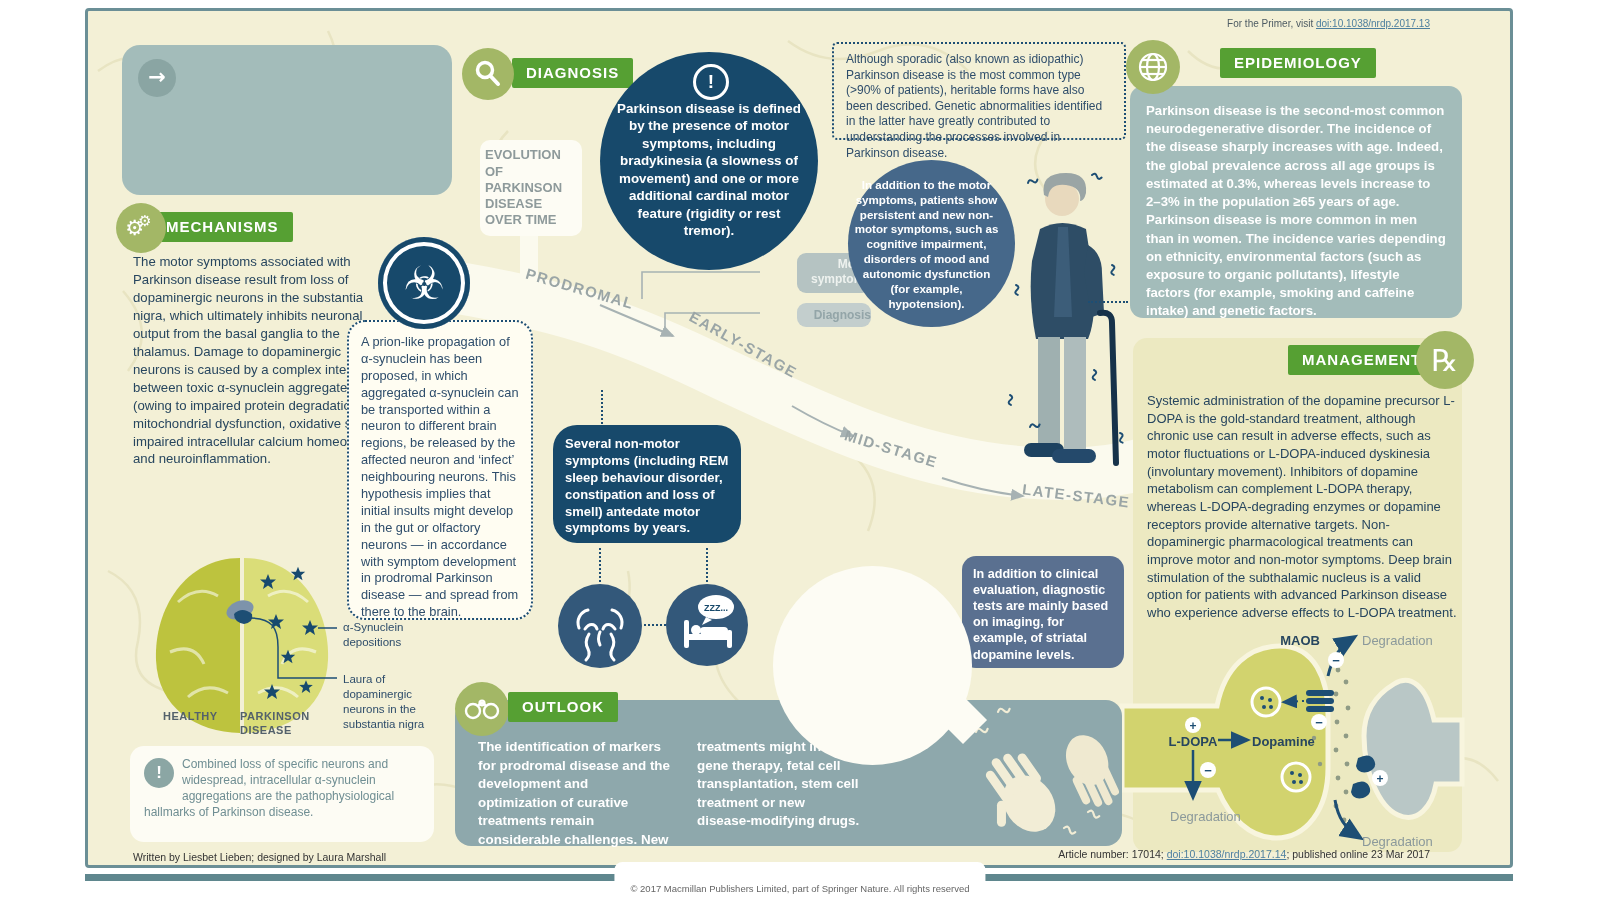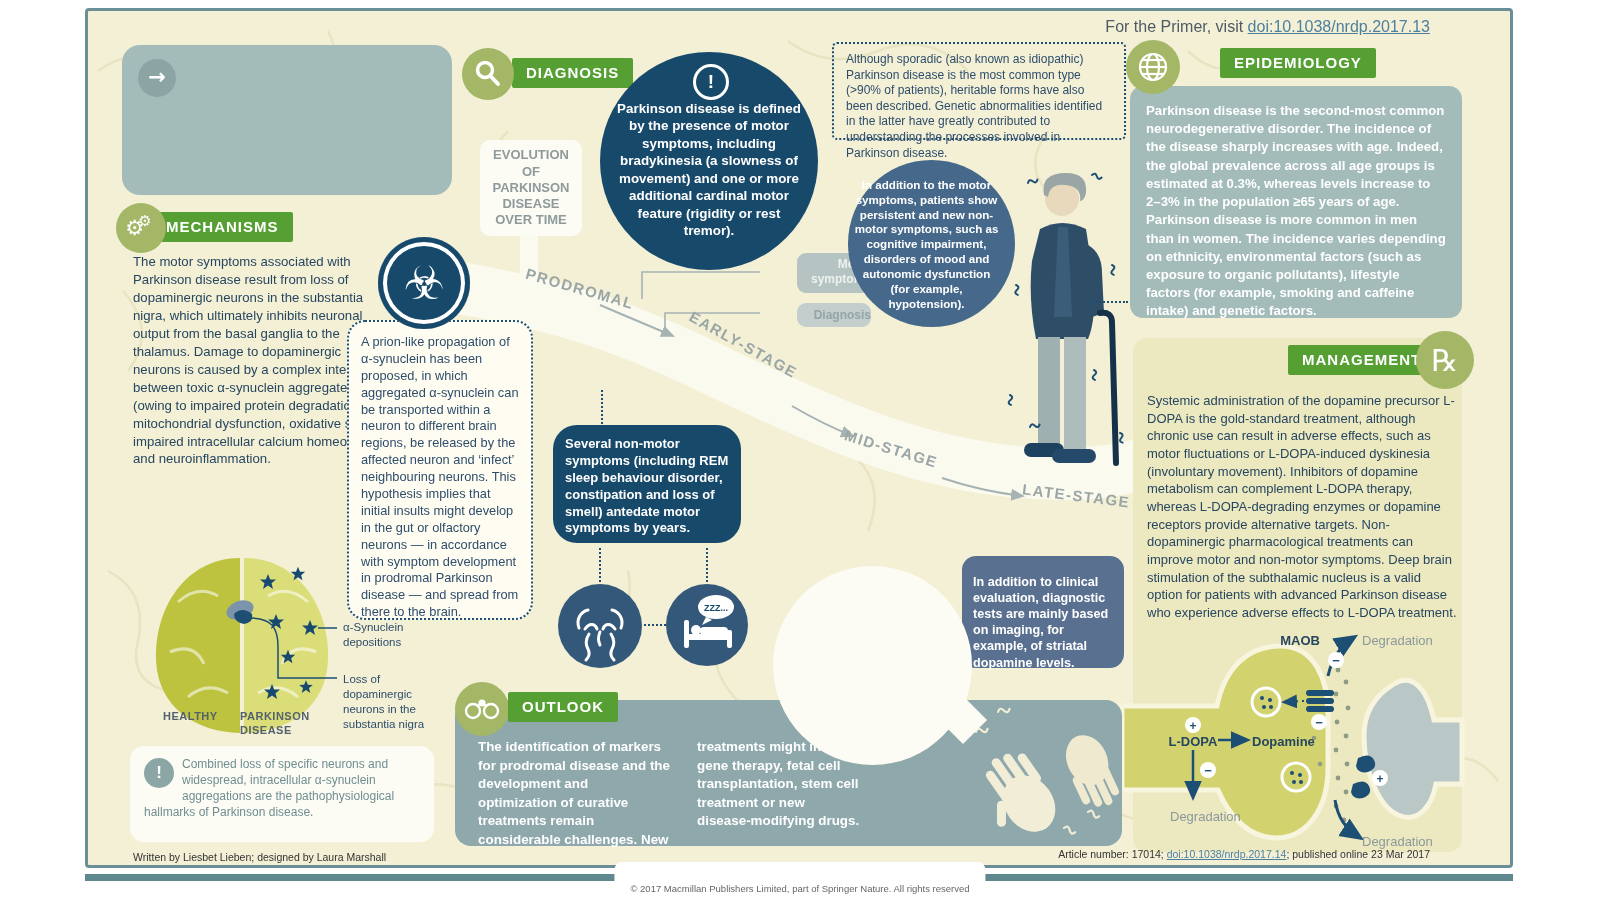--- a/index.html
+++ b/index.html
@@ -15,21 +15,21 @@
     height:30px;line-height:30px;padding:0 14px;border-radius:2px;white-space:nowrap;}
   .iconcircle{border-radius:50%;background:#a3b766;display:flex;align-items:center;justify-content:center;}
   .graybox{background:#a3bcba;border-radius:13px;color:#fff;font-weight:bold;}
   .bodytext{font-size:13.2px;line-height:1.36;color:#27465f;}
   .whitetext{color:#fff;font-weight:bold;font-size:13.2px;line-height:1.38;}
   .stage{position:absolute;color:#9aa5a6;font-weight:bold;font-size:15px;letter-spacing:1.5px;white-space:nowrap;z-index:2;}
   .dotv{position:absolute;border-left:2px dotted #1d4e74;width:0;z-index:2;}
   .doth{position:absolute;border-top:2px dotted #1d4e74;height:0;z-index:2;}
   .flag{position:absolute;border-radius:9px;text-align:right;font-weight:bold;z-index:2;margin-left:39px;}
   .linklike{text-decoration:underline;color:#4d7f9e;}
-  .smallnote{font-size:16px;color:#4d5b63;}
+  .smallnote{font-size:10px;color:#4d5b63;}
 </style>
 </head>
 <body>
 
 <div id="poster"></div>
 <div id="bottombar"></div>
 
 <svg class="abs z0" style="left:88px;top:11px;" width="1422" height="854" viewBox="0 0 1422 854">
   <g fill="none" stroke="#e8e4c2" stroke-width="2.5">
     <path d="M10,60 q40,-30 60,10 t70,10 M240,20 q20,40 -10,70"></path>
@@ -97,21 +97,21 @@
     <use href="#star" transform="translate(140,105) scale(0.9)"></use>
     <use href="#star" transform="translate(124,140)"></use>
     <use href="#star" transform="translate(158,135) scale(0.85)"></use>
   </g>
   <g fill="none" stroke="#1d4e74" stroke-width="1.5">
     <path d="M170,76 H189"></path>
     <path d="M102,66 C124,66 130,76 130,95 L130,126 H189"></path>
   </g>
 </svg>
 <div class="abs z2" style="left:343px;top:620px;width:92px;font-size:11.5px;line-height:1.3;color:#2e4d6b;">α-Synuclein depositions</div>
-<div class="abs z2" style="left:343px;top:672px;width:96px;font-size:11.5px;line-height:1.3;color:#2e4d6b;">Loss of dopaminergic neurons in the substantia nigra</div>
+<div class="abs z2" style="left:343px;top:672px;width:96px;font-size:11.5px;line-height:1.3;color:#2e4d6b;">Laura of dopaminergic neurons in the substantia nigra</div>
 <div class="abs z2" style="left:163px;top:710px;font-size:11px;font-weight:bold;color:#53616b;letter-spacing:.5px;">HEALTHY</div>
 <div class="abs z2" style="left:240px;top:710px;width:82px;font-size:11px;font-weight:bold;color:#53616b;letter-spacing:.5px;line-height:1.25;">PARKINSON DISEASE</div>
 
 <div class="abs z2" style="left:130px;top:746px;width:304px;height:96px;background:#fdfcf4;border-radius:14px;">
   <div style="padding:11px 12px 0 14px;font-size:12px;line-height:1.33;color:#6f8e93;">
     <span style="float:left;width:30px;height:30px;border-radius:50%;background:#8ba6a4;color:#fff;font-weight:bold;text-align:center;line-height:30px;font-size:17px;margin:1px 8px 2px 0;">!</span>
     <span>Combined loss of specific neurons and widespread, intracellular α-synuclein aggregations are the pathophysiological hallmarks of Parkinson disease.</span>
   </div>
 </div>
 <div class="abs z2" style="left:133px;top:851px;font-size:10.5px;color:#333;">Written by Liesbet Lieben; designed by Laura Marshall</div>
@@ -123,21 +123,21 @@
     </svg>
 </div>
 <div class="abs z2 greenbar" style="left:512px;top:58px;">DIAGNOSIS</div>
 
 <div class="abs z2" style="left:600px;top:52px;width:218px;height:218px;border-radius:50%;background:#17496b;">
   <div style="position:absolute;left:93px;top:12px;width:30px;height:30px;border:3px solid #fff;border-radius:50%;color:#fff;font-weight:bold;font-size:19px;text-align:center;line-height:29px;">!</div>
   <div style="position:absolute;left:16px;top:48px;width:186px;text-align:center;color:#fff;font-weight:bold;font-size:13.4px;line-height:1.3;">Parkinson disease is defined by the presence of motor symptoms, including bradykinesia (a slowness of movement) and one or more additional cardinal motor feature (rigidity or rest tremor).</div>
 </div>
 
 <div class="abs z2" style="left:480px;top:140px;width:102px;height:96px;background:#fdfcf4;border-radius:10px;display:flex;align-items:center;justify-content:center;">
-  <div style="width:92px;text-align:center;color:#8e9a9b;font-weight:bold;font-size:13px;line-height:1.25;">EVOLUTION OF PARKINSON DISEASE OVER TIME</div>
+  <div style="width:92px;text-align:left;color:#8e9a9b;font-weight:bold;font-size:13px;line-height:1.25;">EVOLUTION OF PARKINSON DISEASE OVER TIME</div>
 </div>
 
 <div class="stage" style="left:524px;top:280px;transform:rotate(16deg);">PRODROMAL</div>
 <div class="stage" style="left:683px;top:336px;transform:rotate(29deg);">EARLY-STAGE</div>
 <div class="stage" style="left:843px;top:440px;transform:rotate(17deg);">MID-STAGE</div>
 <div class="stage" style="left:1022px;top:487px;transform:rotate(7deg);">LATE-STAGE</div>
 
 <div class="flag" style="left:758px;top:253px;width:74px;height:40px;background:#b5c3c2;color:#eef2ef;font-size:12px;line-height:1.25;padding-top:4px;box-sizing:border-box;"><span>Motor symptoms</span></div>
 <div class="flag" style="left:758px;top:303px;width:74px;height:24px;background:#c3cecd;color:#93a5a8;font-size:12px;line-height:24px;"><span>Diagnosis</span></div>
 
@@ -314,21 +314,21 @@
     <circle cx="214" cy="42" r="8" fill="#fff"></circle>
       <text x="214" y="46.5" text-anchor="middle" font-size="13" font-weight="bold" fill="#1d4e74">−</text>
     <circle cx="197" cy="104" r="8" fill="#fff"></circle>
       <text x="197" y="108.5" text-anchor="middle" font-size="13" font-weight="bold" fill="#1d4e74">−</text>
     <circle cx="258" cy="160" r="8" fill="#fff"></circle>
       <text x="258" y="164.5" text-anchor="middle" font-size="12" font-weight="bold" fill="#1d4e74">+</text>
   </g>
 </svg>
 
 <div class="abs z2" style="left:962px;top:556px;width:162px;height:112px;background:#5a7090;border-radius:14px;">
-  <div style="padding:10px 11px;color:#fff;font-weight:bold;font-size:12.6px;line-height:1.28;margin-top:8px;">In addition to clinical evaluation, diagnostic tests are mainly based on imaging, for example, of striatal dopamine levels.</div>
+  <div style="padding:10px 11px;color:#fff;font-weight:bold;font-size:12.6px;line-height:1.28;">In addition to clinical evaluation, diagnostic tests are mainly based on imaging, for example, of striatal dopamine levels.</div>
 </div>
 
 <div class="abs z2" style="left:455px;top:700px;width:667px;height:146px;background:#8ea8ac;border-radius:16px;"></div>
 <div class="abs z3 iconcircle" style="left:455px;top:682px;width:54px;height:54px;">
   <svg width="36" height="26" viewBox="0 0 36 26">
     <g fill="none" stroke="#fff" stroke-width="2.4">
       <circle cx="9" cy="15" r="7"></circle>
         <circle cx="27" cy="15" r="7"></circle>
       <path d="M14,10 q4,-6 8,0"></path>
         <circle cx="18" cy="7" r="2.4"></circle>

